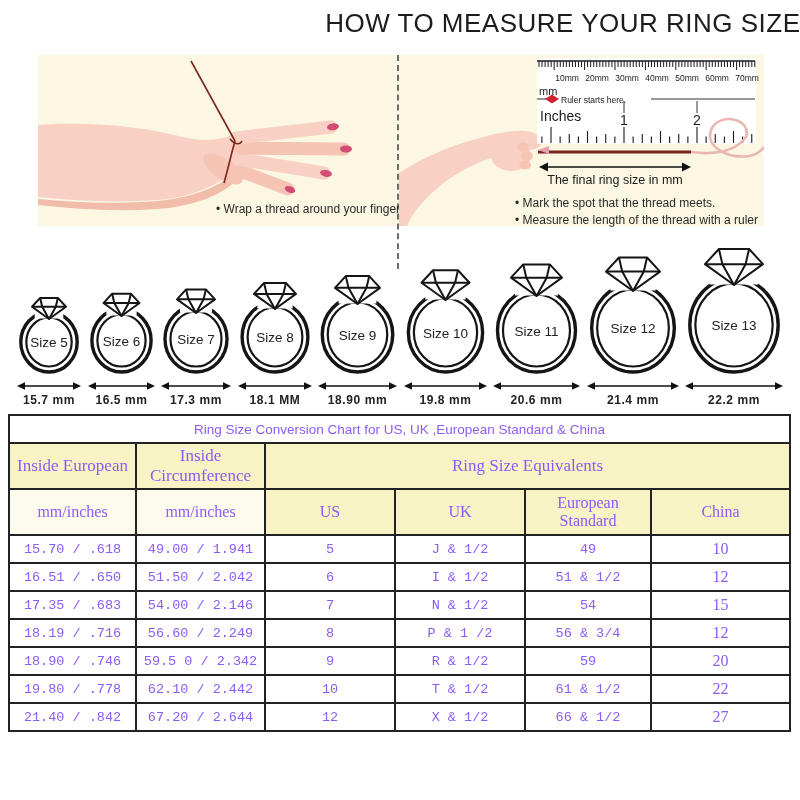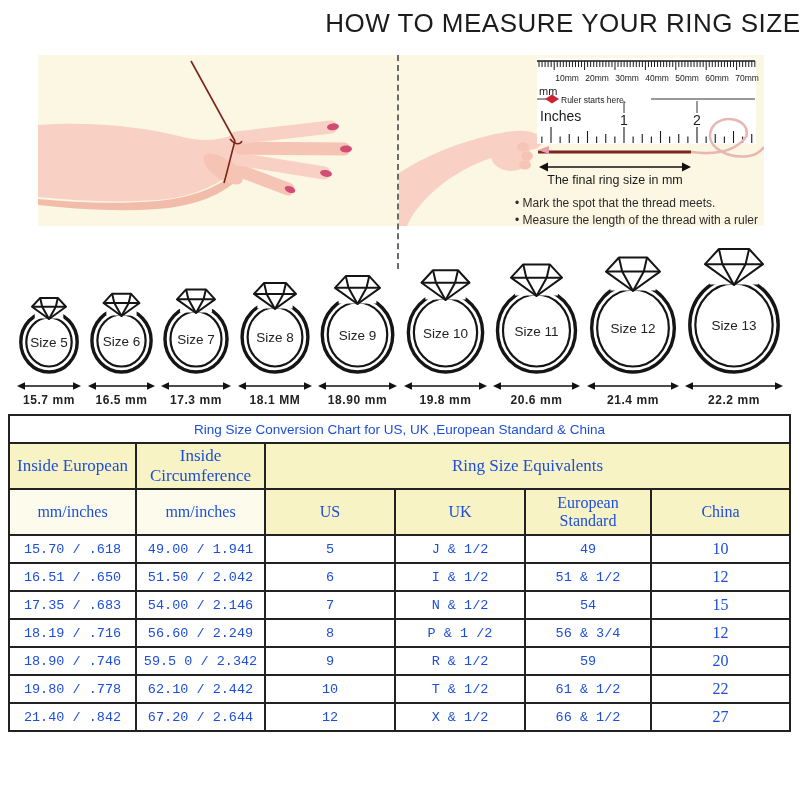--- a/index.html
+++ b/index.html
@@ -32,21 +32,21 @@
   .rings-row{
     position:absolute;left:0;top:246px;width:800px;height:164px;
     display:flex;align-items:flex-end;justify-content:space-between;
     padding:0 14px;box-sizing:border-box;
   }
   .ring-item{display:block;}
   
   .conv-table{
     position:absolute;left:8px;top:414px;width:783px;
     border-collapse:collapse;table-layout:fixed;
-    font-size:13.5px;color:#1d4ed8;padding-left:12px;
+    font-size:13.5px;color:#8b5cf6;padding-left:12px;
   }
   .conv-table td{
     border:2px solid #222;text-align:center;vertical-align:middle;
     padding:1px 2px;background:#ffffff;
   }
   .conv-table td.caption{height:24px;font-size:13.5px;background:#ffffff;}
   .conv-table td.head{
     font-family:"Liberation Serif", serif;font-size:17px;background:#f7f3c4;height:42px;
   }
   .conv-table td.subhead{
@@ -85,20 +85,21 @@
         <ellipse cx="288" cy="118.4" rx="6" ry="3.4" transform="rotate(10 288 118.4)"></ellipse>
         <ellipse cx="252" cy="134.5" rx="5.5" ry="3.2" transform="rotate(22 252 134.5)"></ellipse>
       </g>
 
       <g stroke="#7a241a" stroke-width="1.6" fill="none">
         <path d="M153,6 L197,86"></path>
         <path d="M197,86 C193,100 190,114 186,128"></path>
         <path d="M192,84 C197,90 202,90 204,86"></path>
       </g>
     </svg>
+    <div class="bullet bullet-wrap">Wrap a thread around your finger</div>
   </div>
 
   <div class="panel panel-right">
     <svg width="365" height="171" viewBox="0 0 365 171">
 
       <path d="M0,171 L0,118 C28,100 58,88 92,80 C114,75 130,74 139,80 C145,84 145,90 138,93 C128,97 116,96 106,99 C88,103 68,112 50,124 C30,138 14,156 8,171 Z" fill="#f8d0c4"></path>
       <ellipse cx="112" cy="101" rx="20" ry="15" fill="#f8d0c4"></ellipse>
       <g fill="#f5c4b5">
         <ellipse cx="124" cy="92" rx="6" ry="4.5"></ellipse>
         <ellipse cx="128" cy="101" rx="6" ry="4.5"></ellipse>

